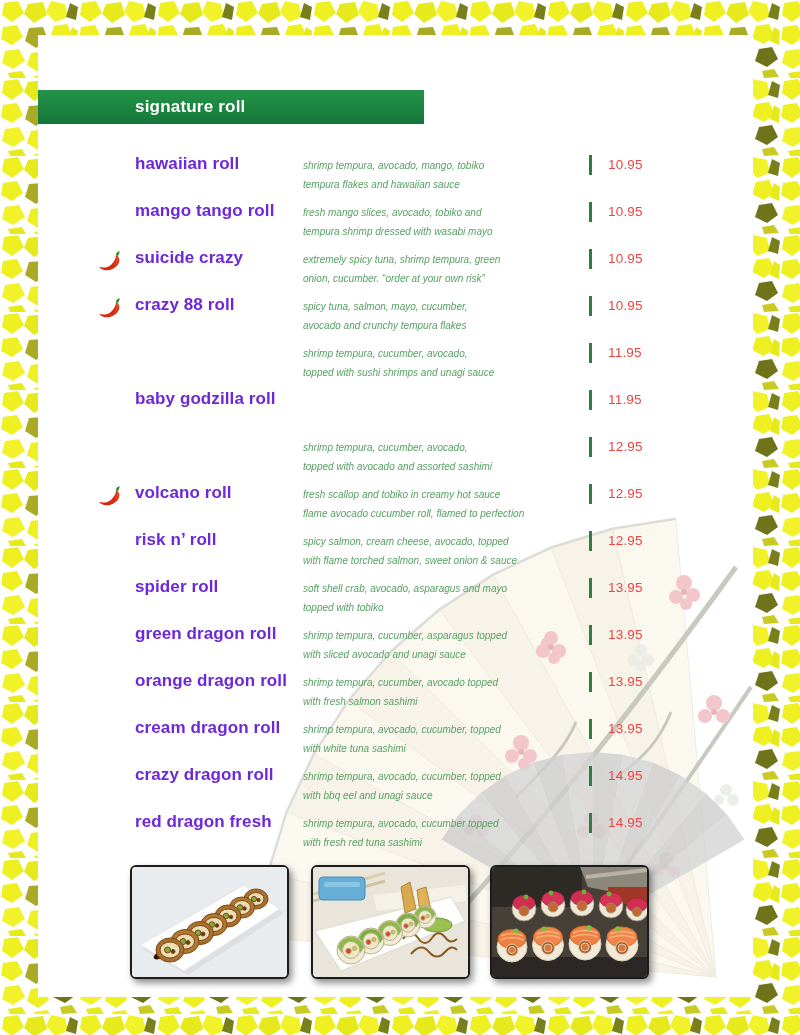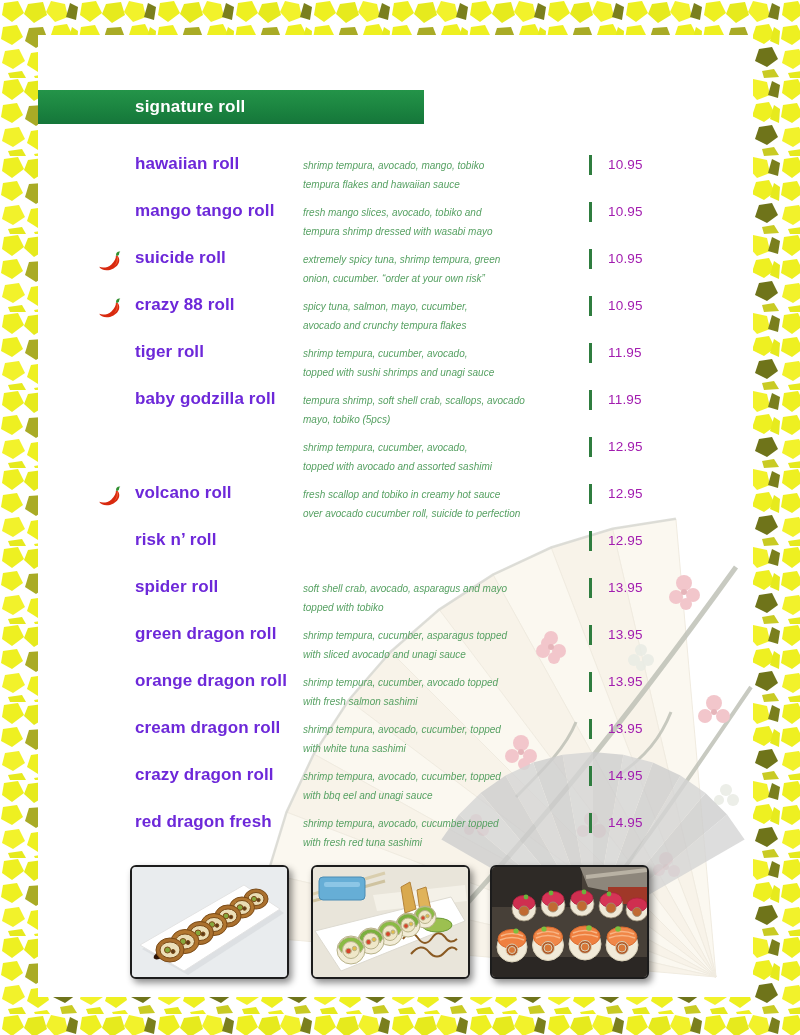--- a/index.html
+++ b/index.html
@@ -22,21 +22,21 @@
   .chili{position:absolute;left:60px;top:3px;width:27px;height:23px;}
   .item-name{
     position:absolute;left:97px;top:1px;width:170px;
     color:#6d28d9;font-size:17px;font-weight:700;letter-spacing:.1px;white-space:nowrap;
   }
   .item-desc{
     position:absolute;left:265px;top:3px;width:284px;
     color:#57a163;font-style:italic;font-size:10px;line-height:19px;white-space:pre-line;
   }
   .item-sep{position:absolute;left:551px;top:2px;width:3px;height:20px;background:#2f7d3f;}
-  .item-price{position:absolute;left:570px;top:4px;color:#a21caf;font-size:13.5px;letter-spacing:.2px;}
+  .item-price{position:absolute;left:570px;top:4px;color:#ef4444;font-size:13.5px;letter-spacing:.2px;}
   .photos{position:absolute;left:0;top:830px;width:715px;height:116px;z-index:3;}
   .photo{
     position:absolute;top:0;width:155px;height:110px;
     border:2px solid #1c1c1c;border-radius:6px;overflow:hidden;
     box-shadow:3px 4px 7px rgba(0,0,0,.45);background:#ddd;
   }
   .photo svg{display:block;width:100%;height:100%;}
   .photo-1{left:92px;}
   .photo-2{left:273px;}
   .photo-3{left:452px;}
@@ -201,21 +201,21 @@
   </div>
 
   <div class="menu-row">
     <span class="chili">
       <svg viewBox="0 0 27 23" width="27" height="23" aria-hidden="true">
         <path d="M20 6.2 C 22.5 10 21.5 15 15.5 18.4 C 9.5 21.7 3 20.2 1.2 16.8 C 4.8 18.4 9.8 17.6 13.4 14.4 C 16.8 11.4 18 8.4 17.9 5.6 Z" fill="#d8290f"></path>
         <path d="M19.6 6.4 C 20.8 9.6 19.8 13.4 16 16.4 C 18.8 12.8 19.4 9.2 18.6 6 Z" fill="#f05a30"></path>
         <path d="M18.2 5.8 C 17.6 3.4 19 1.4 22.3 1.6 C 21.2 2.4 21.2 3.4 21 4.6 C 20.5 5.6 19.4 6.2 18.2 5.8 Z" fill="#2f8f2f"></path>
       </svg>
     </span>
-    <span class="item-name">suicide roll</span>
+    <span class="item-name">suicide crazy</span>
     <span class="item-desc">extremely spicy tuna, shrimp tempura, green
 onion, cucumber. “order at your own risk”</span>
     <span class="item-sep"></span>
     <span class="item-price">10.95</span>
   </div>
 
   <div class="menu-row">
     <span class="chili">
       <svg viewBox="0 0 27 23" width="27" height="23" aria-hidden="true">
         <path d="M20 6.2 C 22.5 10 21.5 15 15.5 18.4 C 9.5 21.7 3 20.2 1.2 16.8 C 4.8 18.4 9.8 17.6 13.4 14.4 C 16.8 11.4 18 8.4 17.9 5.6 Z" fill="#d8290f"></path>
@@ -225,32 +225,29 @@
     </span>
     <span class="item-name">crazy 88 roll</span>
     <span class="item-desc">spicy tuna, salmon, mayo, cucumber,
 avocado and crunchy tempura flakes</span>
     <span class="item-sep"></span>
     <span class="item-price">10.95</span>
   </div>
 
   <div class="menu-row">
 
-    <span class="item-name">tiger roll</span>
     <span class="item-desc">shrimp tempura, cucumber, avocado,
 topped with sushi shrimps and unagi sauce</span>
     <span class="item-sep"></span>
     <span class="item-price">11.95</span>
   </div>
 
   <div class="menu-row">
 
     <span class="item-name">baby godzilla roll</span>
-    <span class="item-desc">tempura shrimp, soft shell crab, scallops, avocado
-mayo,  tobiko   (5pcs)</span>
     <span class="item-sep"></span>
     <span class="item-price">11.95</span>
   </div>
 
   <div class="menu-row">
 
     <span class="item-desc">shrimp tempura, cucumber, avocado,
 topped with avocado and assorted sashimi</span>
     <span class="item-sep"></span>
     <span class="item-price">12.95</span>
@@ -259,28 +256,30 @@
   <div class="menu-row">
     <span class="chili">
       <svg viewBox="0 0 27 23" width="27" height="23" aria-hidden="true">
         <path d="M20 6.2 C 22.5 10 21.5 15 15.5 18.4 C 9.5 21.7 3 20.2 1.2 16.8 C 4.8 18.4 9.8 17.6 13.4 14.4 C 16.8 11.4 18 8.4 17.9 5.6 Z" fill="#d8290f"></path>
         <path d="M19.6 6.4 C 20.8 9.6 19.8 13.4 16 16.4 C 18.8 12.8 19.4 9.2 18.6 6 Z" fill="#f05a30"></path>
         <path d="M18.2 5.8 C 17.6 3.4 19 1.4 22.3 1.6 C 21.2 2.4 21.2 3.4 21 4.6 C 20.5 5.6 19.4 6.2 18.2 5.8 Z" fill="#2f8f2f"></path>
       </svg>
     </span>
     <span class="item-name">volcano roll</span>
     <span class="item-desc">fresh scallop and tobiko in creamy hot sauce
-over avocado cucumber roll, suicide to perfection</span>
+flame avocado cucumber roll, flamed to perfection</span>
     <span class="item-sep"></span>
     <span class="item-price">12.95</span>
   </div>
 
   <div class="menu-row">
 
     <span class="item-name">risk n’ roll</span>
+    <span class="item-desc">spicy salmon,  cream cheese, avocado, topped
+with flame torched salmon, sweet onion &amp; sauce</span>
     <span class="item-sep"></span>
     <span class="item-price">12.95</span>
   </div>
 
   <div class="menu-row">
 
     <span class="item-name">spider roll</span>
     <span class="item-desc">soft shell crab, avocado, asparagus and mayo
 topped with tobiko</span>
     <span class="item-sep"></span>

